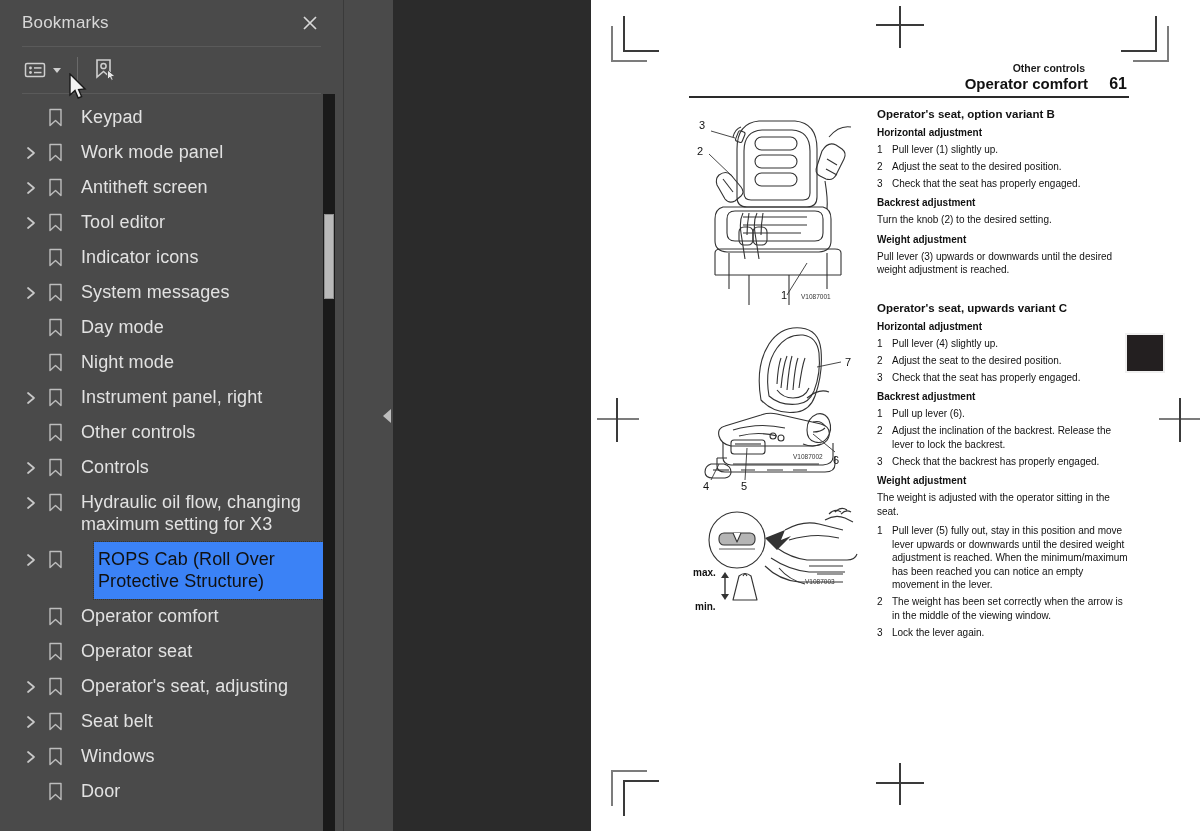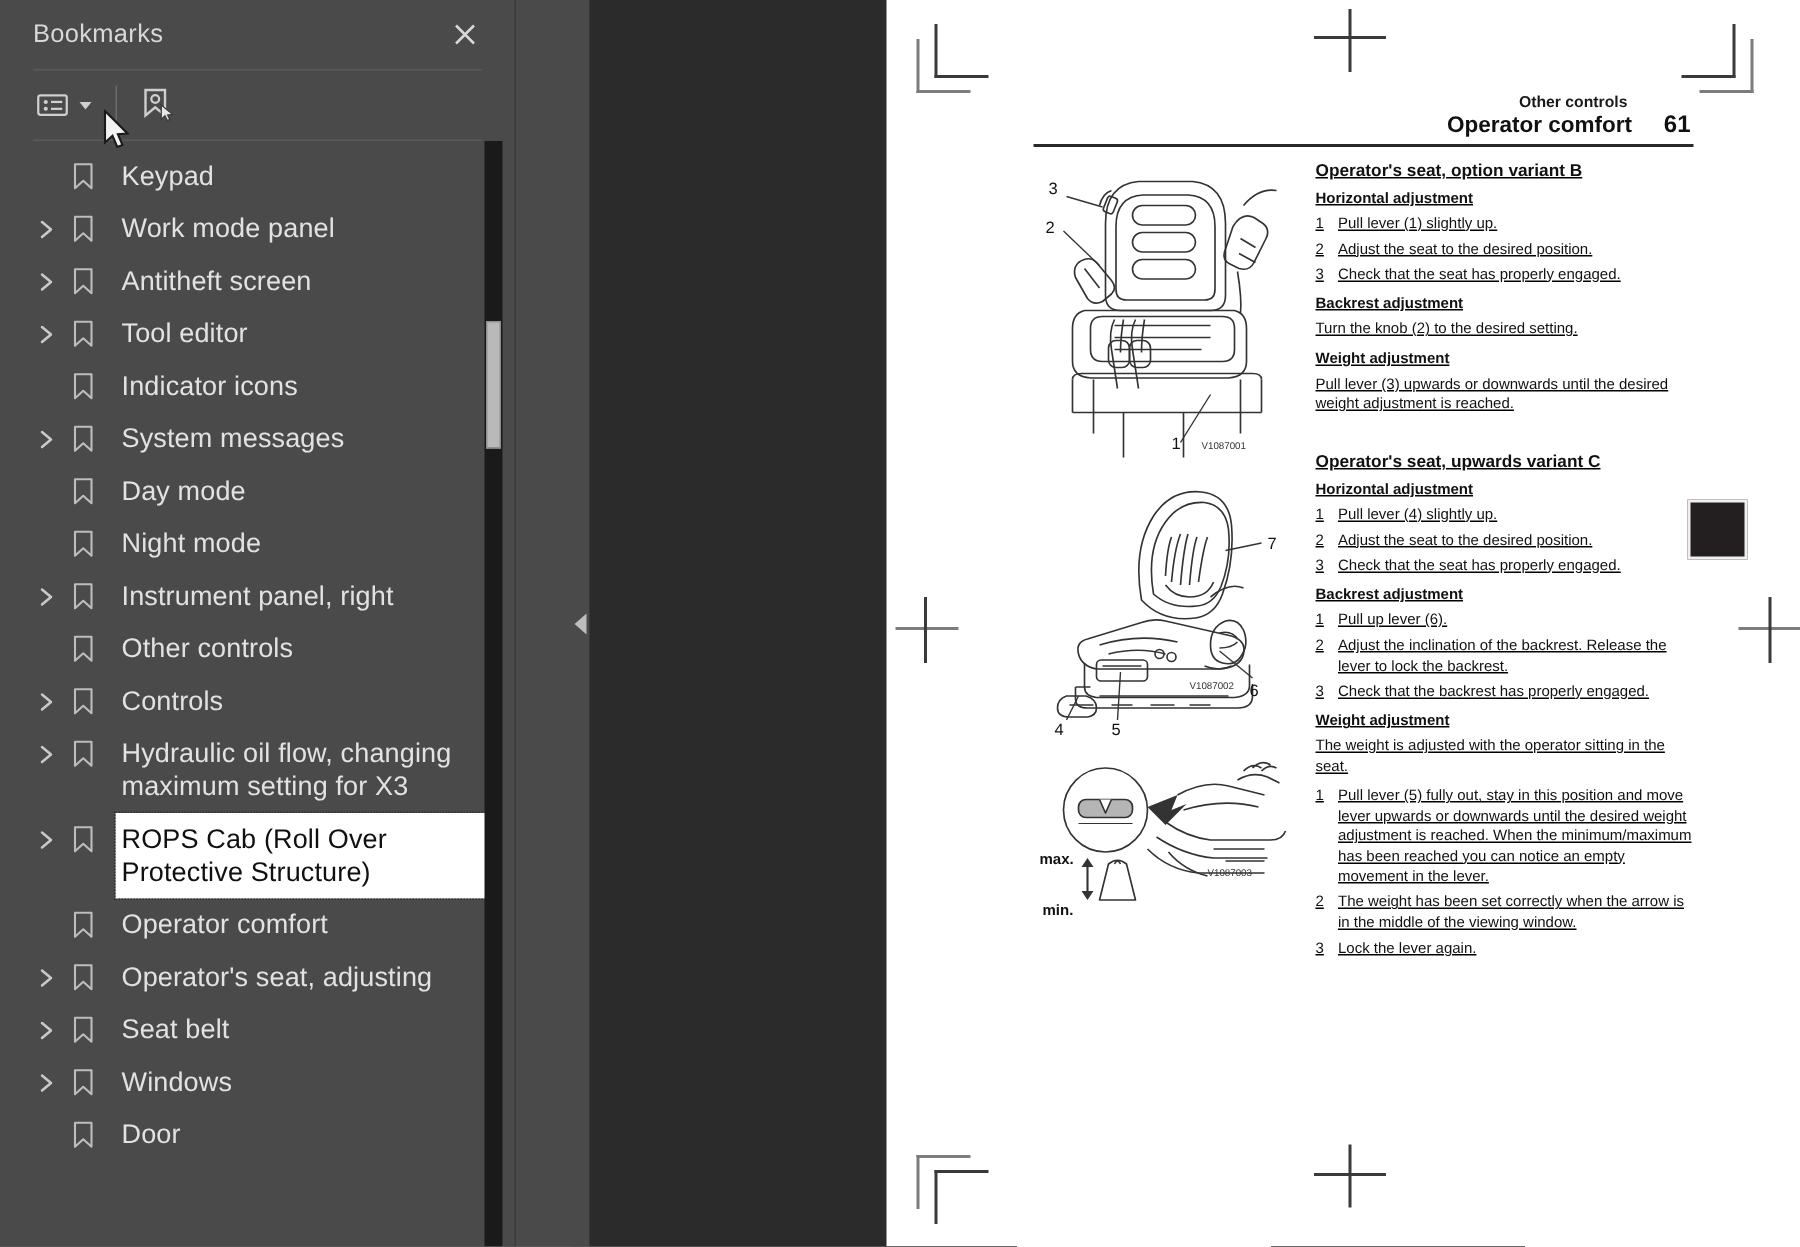--- a/index.html
+++ b/index.html
@@ -105,26 +105,26 @@
   .bm-icon svg { display: block; }
   .bm-label {
     font-size: 18px;
     color: #e2e2e2;
     line-height: 22px;
     padding: 6px 0 7px 9px;
     letter-spacing: .1px;
     max-width: 300px;
   }
   .bm-row.selected .bm-label {
-    background: #ffffff;
+    background: #3b82f6;
     color: #101010;
     outline: 1px dotted #333;
     padding-left: 4px;
     padding-right: 2px;
-    margin-left: 5px;
+    margin-left: 22px;
   }
 
   
   #bm-scrollbar {
     position: absolute;
     right: 8px; top: 0;
     width: 12px; height: 100%;
     background: #1a1a1a;
   }
   #bm-thumb {
@@ -206,21 +206,21 @@
     font-size: 16px; color: #111; font-weight: bold;
     line-height: 18px;
     min-width: 22px; text-align: right;
   }
   .pg-rule {
     height: 1.6px; background: #2a2a2a;
     margin-top: 3px; margin-bottom: 9px;
   }
   .pg-cols { display: flex; gap: 10px; }
   .col-fig { width: 178px; flex: 0 0 178px; }
-  .col-txt { flex: 1 1 auto; text-decoration: underline; }
+  .col-txt { flex: 1 1 auto; }
 
   .fig { position: relative; margin-bottom: 4px; }
   .fig svg { display: block; width: 100%; }
 
   h3.blk-title {
     font-size: 11.5px; font-weight: bold; color: #111;
     margin-bottom: 5px; line-height: 14px;
   }
   h4.blk-sub {
     font-size: 10px; font-weight: bold; color: #111;
@@ -436,20 +436,29 @@
               <div class="bm-label">ROPS Cab (Roll Over Protective Structure)</div>
             </div>
             <div class="bm-row">
               <div class="bm-twisty"></div>
               <div class="bm-icon">
                 <svg width="15" height="19" viewBox="0 0 15 19">
                   <path d="M2 1.5 h11 v16 l-5.5 -5 l-5.5 5 z" stroke="#bdbdbd" stroke-width="1.4" fill="none" stroke-linejoin="round"></path>
                 </svg>
               </div>
               <div class="bm-label">Operator comfort</div>
+            </div>
+            <div class="bm-row">
+              <div class="bm-twisty"></div>
+              <div class="bm-icon">
+                <svg width="15" height="19" viewBox="0 0 15 19">
+                  <path d="M2 1.5 h11 v16 l-5.5 -5 l-5.5 5 z" stroke="#bdbdbd" stroke-width="1.4" fill="none" stroke-linejoin="round"></path>
+                </svg>
+              </div>
+              <div class="bm-label">Operator seat</div>
             </div>
             <div class="bm-row">
               <div class="bm-twisty">
                 <svg width="12" height="14" viewBox="0 0 12 14">
                   <path d="M3 2 L9 7 L3 12" stroke="#c9c9c9" stroke-width="1.7" fill="none" stroke-linecap="round" stroke-linejoin="round"></path>
                 </svg>
               </div>
               <div class="bm-icon">
                 <svg width="15" height="19" viewBox="0 0 15 19">
                   <path d="M2 1.5 h11 v16 l-5.5 -5 l-5.5 5 z" stroke="#bdbdbd" stroke-width="1.4" fill="none" stroke-linejoin="round"></path>

